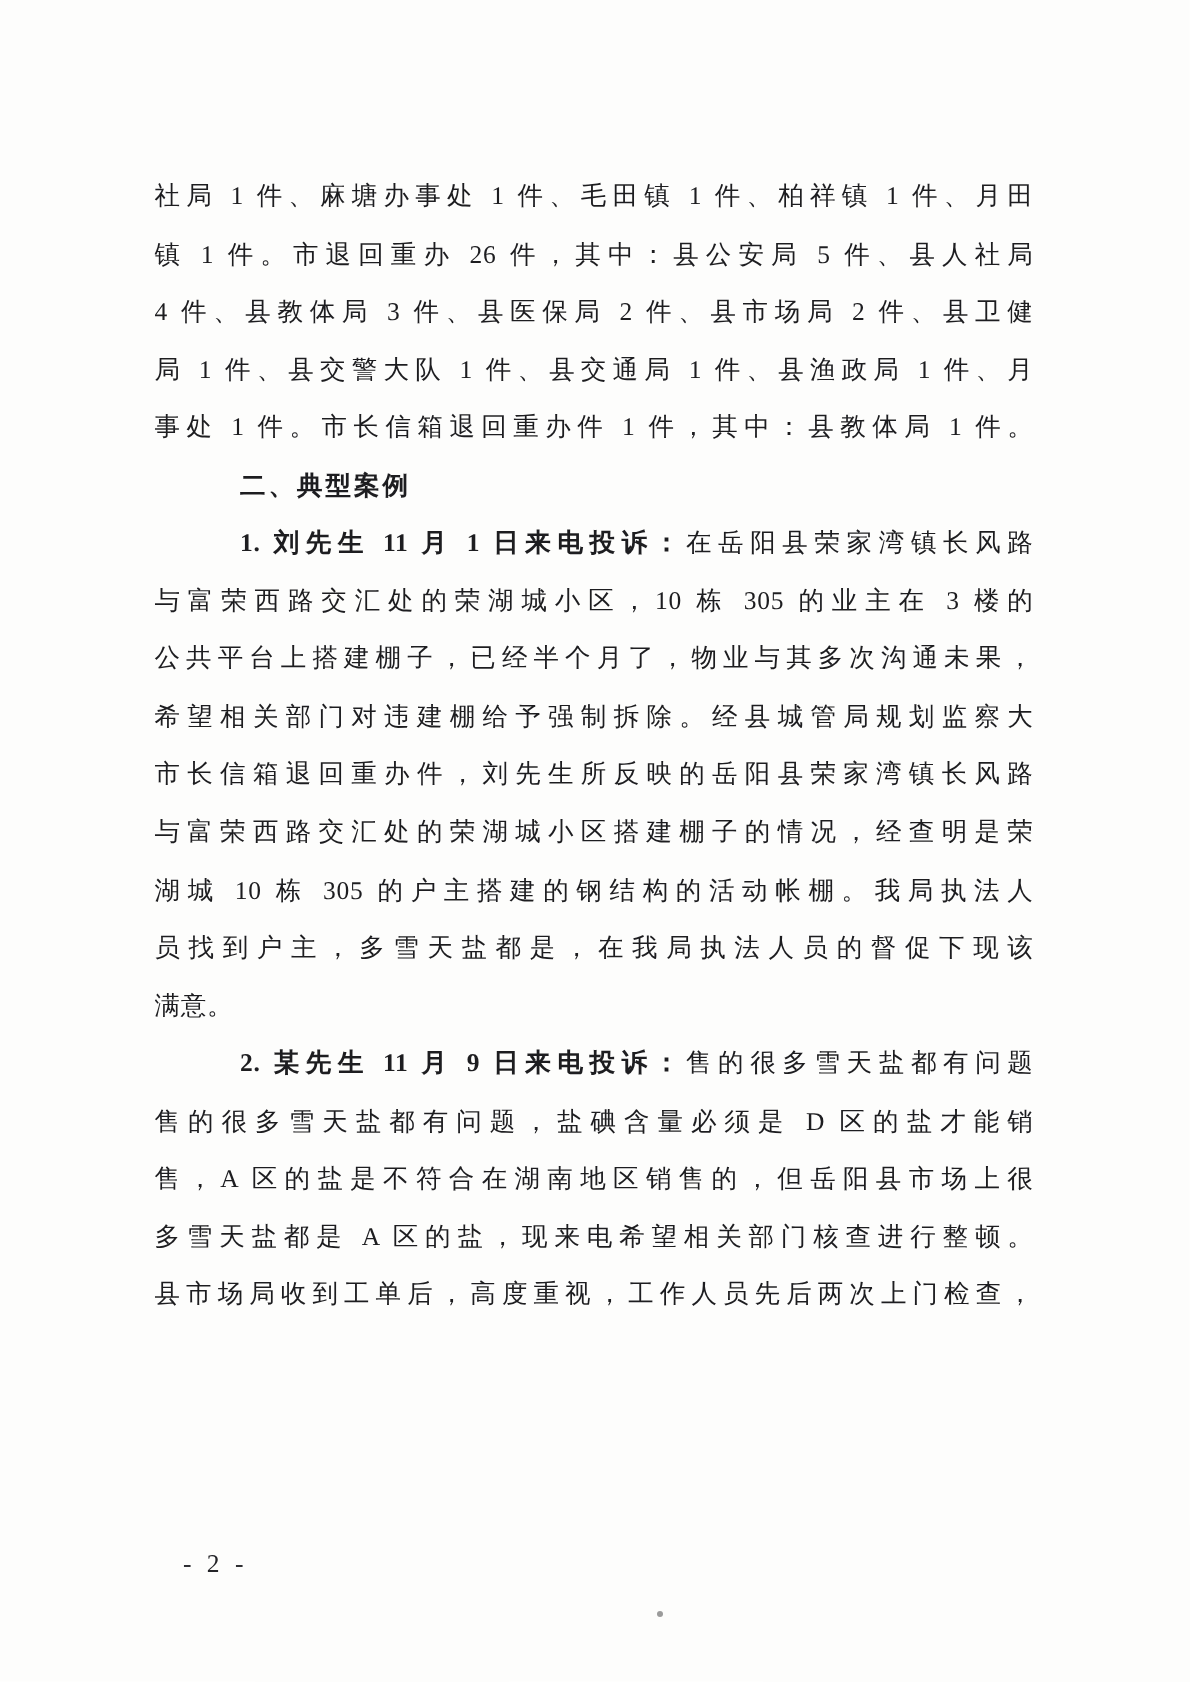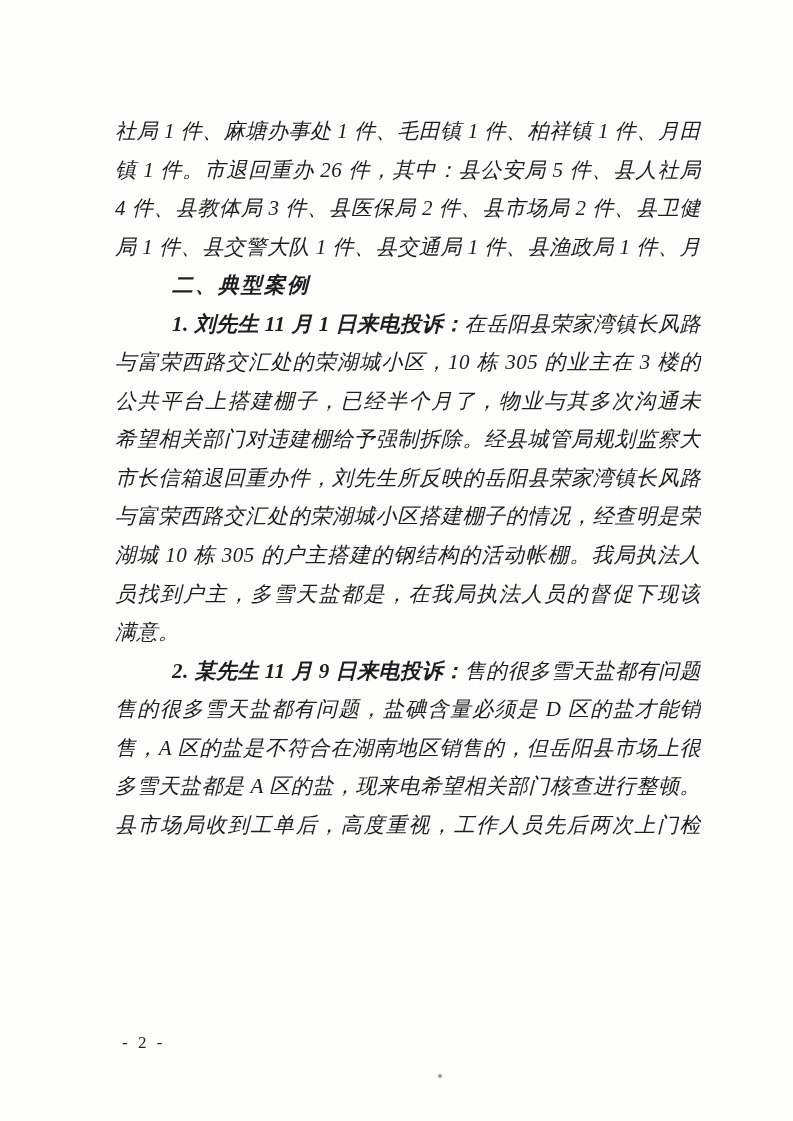--- a/index.html
+++ b/index.html
@@ -10,23 +10,22 @@
     overflow: hidden;
   }
   .page {
     position: relative;
     width: 793px; height: 1121px;
     background: #fdfdfc;
     color: #1d1d20;
   }
   .text-block {
     position: absolute;
-    left: 115px; top: 112px; width: 586px;
-    font-size: 21px;
-    font-style: italic;
+    left: 103px; top: 112px; width: 586px;
+    font-size: 17px;
   }
   .line {
     height: 38.55px;
     line-height: 38.55px;
     text-align: justify;
     text-align-last: justify;
     overflow: hidden;
     letter-spacing: 0.5px;
   }
   .line.short {
@@ -60,20 +59,21 @@
 <body>
 
 <div class="page">
 
   <div class="text-block">
 
     <div class="line">社局 1 件、麻塘办事处 1 件、毛田镇 1 件、柏祥镇 1 件、月田</div>
     <div class="line">镇 1 件。市退回重办 26 件，其中：县公安局 5 件、县人社局</div>
     <div class="line">4 件、县教体局 3 件、县医保局 2 件、县市场局 2 件、县卫健</div>
     <div class="line">局 1 件、县交警大队 1 件、县交通局 1 件、县渔政局 1 件、月</div>
+    <div class="line">事处 1 件。市长信箱退回重办件 1 件，其中：县教体局 1 件。</div>
 
     <div class="line short indent heading">二、典型案例</div>
 
     <div class="line indent">
       <span class="bold">1. 刘先生 11 月 1 日来电投诉：</span><span>在岳阳县荣家湾镇长风路</span>
     </div>
     <div class="line">与富荣西路交汇处的荣湖城小区，10 栋 305 的业主在 3 楼的</div>
     <div class="line">公共平台上搭建棚子，已经半个月了，物业与其多次沟通未果，</div>
     <div class="line">希望相关部门对违建棚给予强制拆除。经县城管局规划监察大</div>
     <div class="line">市长信箱退回重办件，刘先生所反映的岳阳县荣家湾镇长风路</div>

